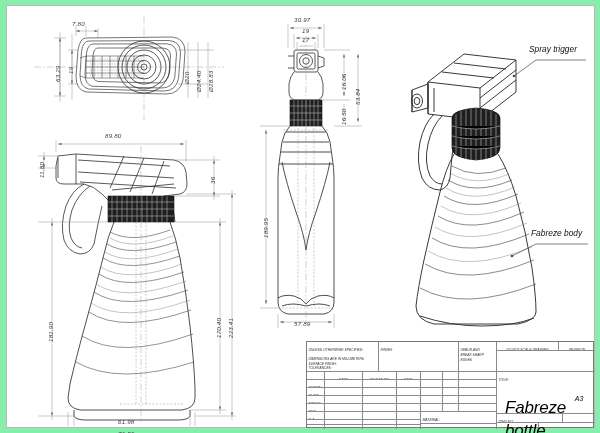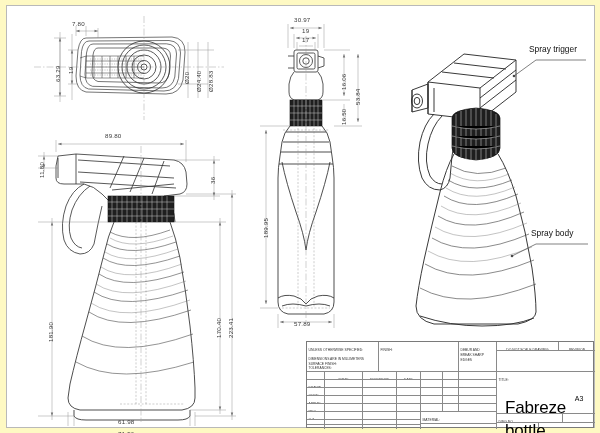--- a/index.html
+++ b/index.html
@@ -6,21 +6,22 @@
   html, body { margin:0; padding:0; }
   body {
     width:600px; height:433px;
     background:#ffffff;
     font-family:"Liberation Sans", sans-serif;
     overflow:hidden;
     position:relative;
   }
   #sheet {
     position:absolute; inset:0;
-    background:#fef9c3;
+    background:#86efac;
+    font-style:italic;
   }
   .frame {
     position:absolute;
     left:6px; top:5px; right:5px; bottom:5px;
     border:1px solid #b9b9b9;
     background:#ffffff;
   }
   svg { display:block; }
   .abs { position:absolute; }
 
@@ -490,21 +491,21 @@
         <path d="M146 40 L196 40"></path>
         <path d="M122 236 L146 224"></path>
         <path d="M146 224 L198 224"></path>
       </g>
       <g fill="#4a4a4a">
         <circle cx="124" cy="56" r="1.3"></circle>
         <circle cx="122" cy="236" r="1.3"></circle>
       </g>
     </svg>
     <span class="callout" style="left:139px;top:24px;">Spray trigger</span>
-    <span class="callout" style="left:141px;top:208px;">Spray body</span>
+    <span class="callout" style="left:141px;top:208px;">Fabreze body</span>
   </div>
 
   <div id="titleblock">
 
     <div class="cell" style="left:0;top:0;width:72px;height:30px;">
       <div class="tb-hdr">UNLESS OTHERWISE SPECIFIED:</div>
       <div class="tiny">DIMENSIONS ARE IN MILLIMETERS
 SURFACE FINISH:
 TOLERANCES:
    LINEAR:

